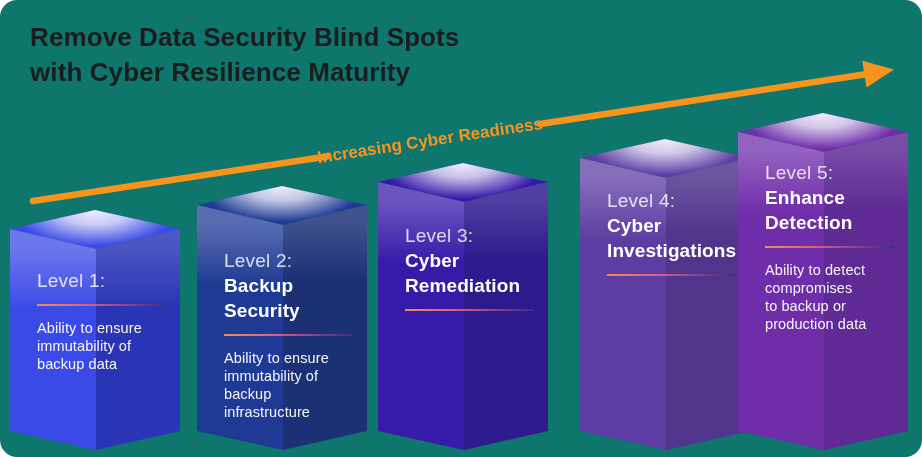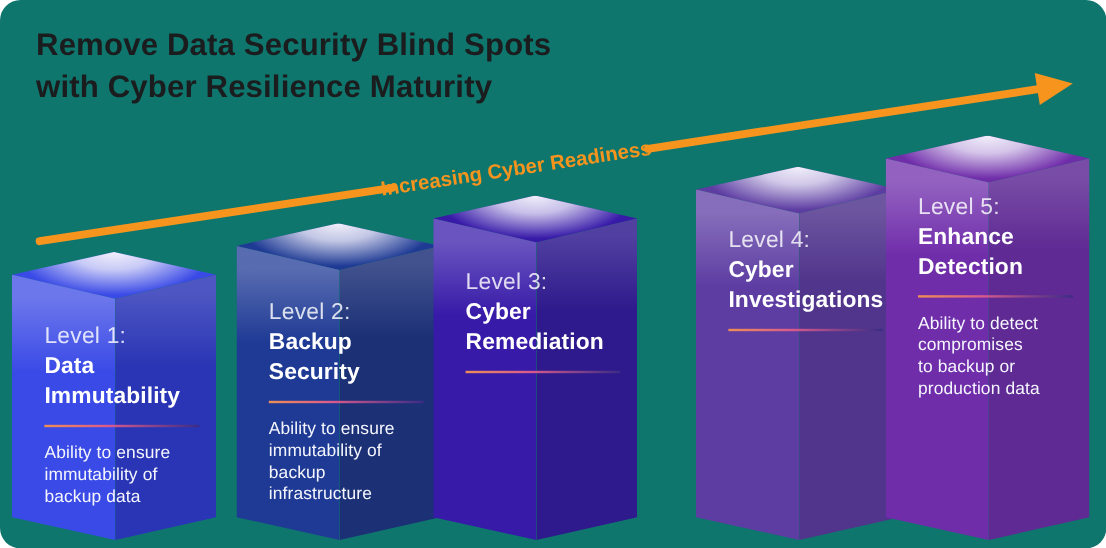--- a/index.html
+++ b/index.html
@@ -35,21 +35,21 @@
       var(--face);
   }
   .face-left{
     background:linear-gradient(180deg, rgba(238,236,251,0.28) 38px, rgba(238,236,251,0) 100px), var(--face);
   }
   .face-right{
     background:linear-gradient(180deg, rgba(238,236,251,0.18) 34px, rgba(238,236,251,0) 95px), var(--side);
   }
   .p1{left:10px; top:210px;height:240px;padding-left:41px;}
   .p2{left:197px;top:186px;height:264px;}
-  .p3{left:361px;top:163px;height:287px;padding-left:27px;}
+  .p3{left:378px;top:163px;height:287px;padding-left:27px;}
   .p4{left:560px;top:139px;height:311px;margin-left:20px;}
   .p5{left:738px;top:113px;height:337px;}
   .p1 .face-left {height:240px;clip-path:polygon(0px 19px,86px 39px,86px 240px,0px 221px);}
   .p1 .face-right{height:240px;clip-path:polygon(86px 39px,170px 19px,170px 221px,86px 240px);}
   .p2 .face-left {height:264px;clip-path:polygon(0px 19px,86px 39px,86px 264px,0px 245px);}
   .p2 .face-right{height:264px;clip-path:polygon(86px 39px,170px 19px,170px 245px,86px 264px);}
   .p3 .face-left {height:287px;clip-path:polygon(0px 19px,86px 39px,86px 287px,0px 268px);}
   .p3 .face-right{height:287px;clip-path:polygon(86px 39px,170px 19px,170px 268px,86px 287px);}
   .p4 .face-left {height:311px;clip-path:polygon(0px 19px,86px 39px,86px 311px,0px 292px);}
   .p4 .face-right{height:311px;clip-path:polygon(86px 39px,170px 19px,170px 292px,86px 311px);}
@@ -94,22 +94,20 @@
     <polygon points="894,69.5 866.5,87.4 862.3,60.8" fill="#F7941D"></polygon>
     <text x="430" y="146" text-anchor="middle" fill="#F7941D" transform="rotate(-8.7 430 140)">Increasing Cyber Readiness</text>
   </svg>
 
   <div class="pillar p1" style="--face: #3A4AE6; --side: #2A35B5;">
     <div class="face face-top"></div>
     <div class="face face-left"></div>
     <div class="face face-right"></div>
     <div class="content">
       <div class="level">Level 1:</div>
-      <div class="name">Data
-Immutability</div>
       <div class="divider"></div>
       <div class="desc">Ability to ensure
 immutability of
 backup data</div>
     </div>
   </div>
 
   <div class="pillar p2" style="--face: #1E3A94; --side: #1C3076;">
     <div class="face face-top"></div>
     <div class="face face-left"></div>

